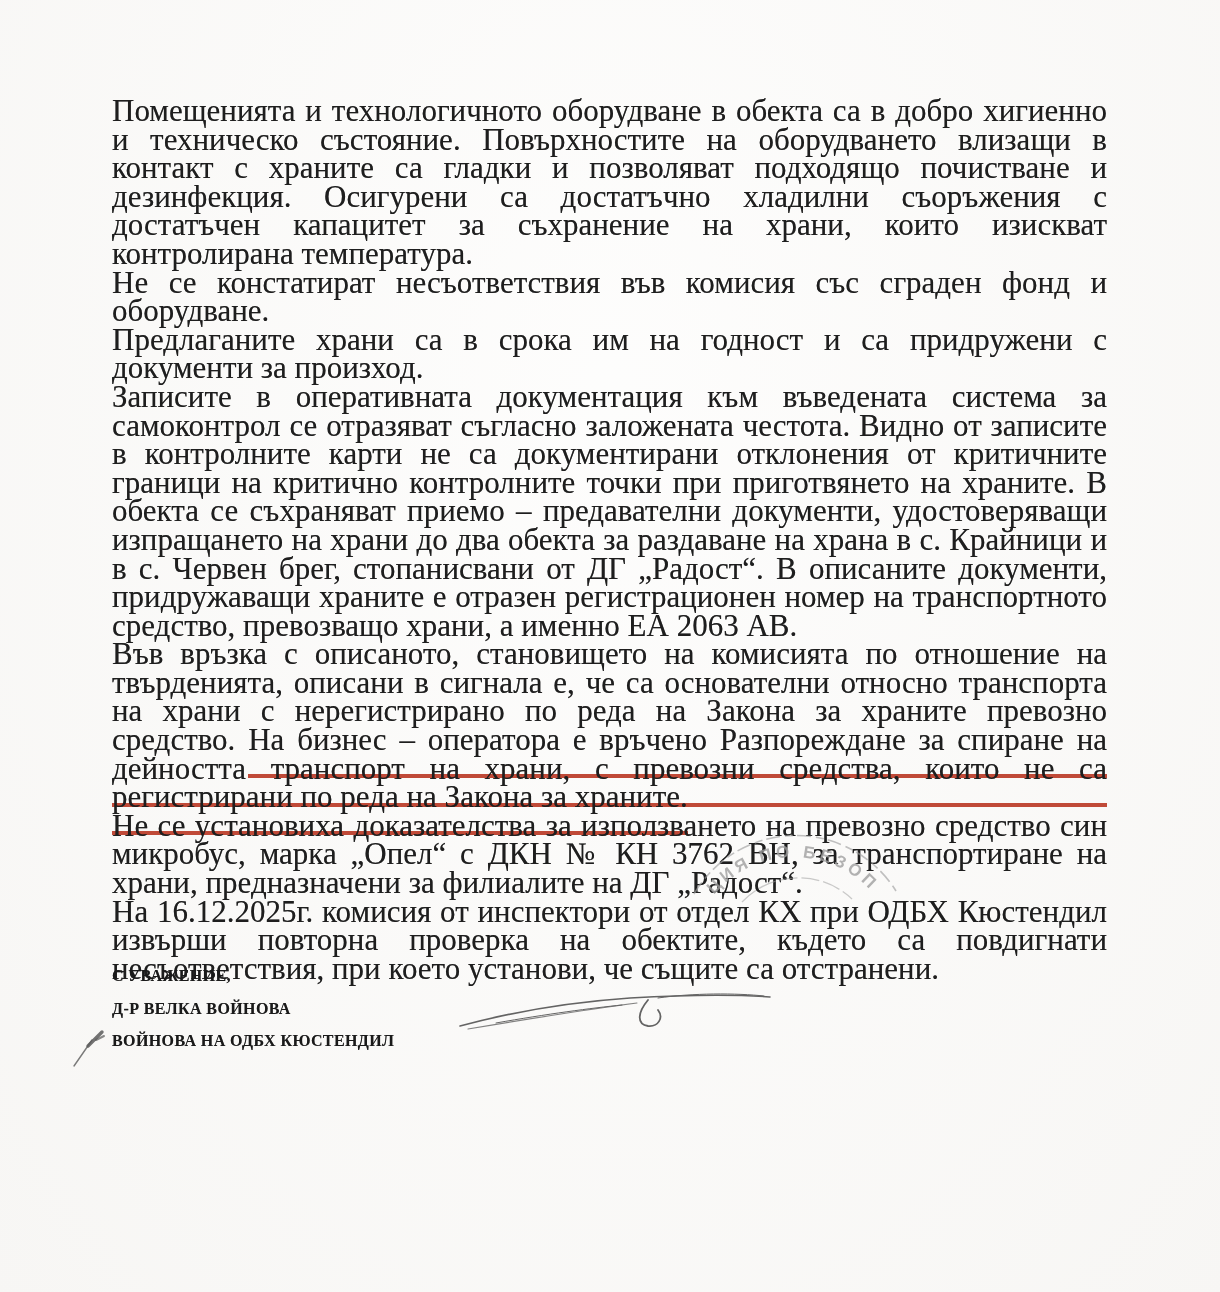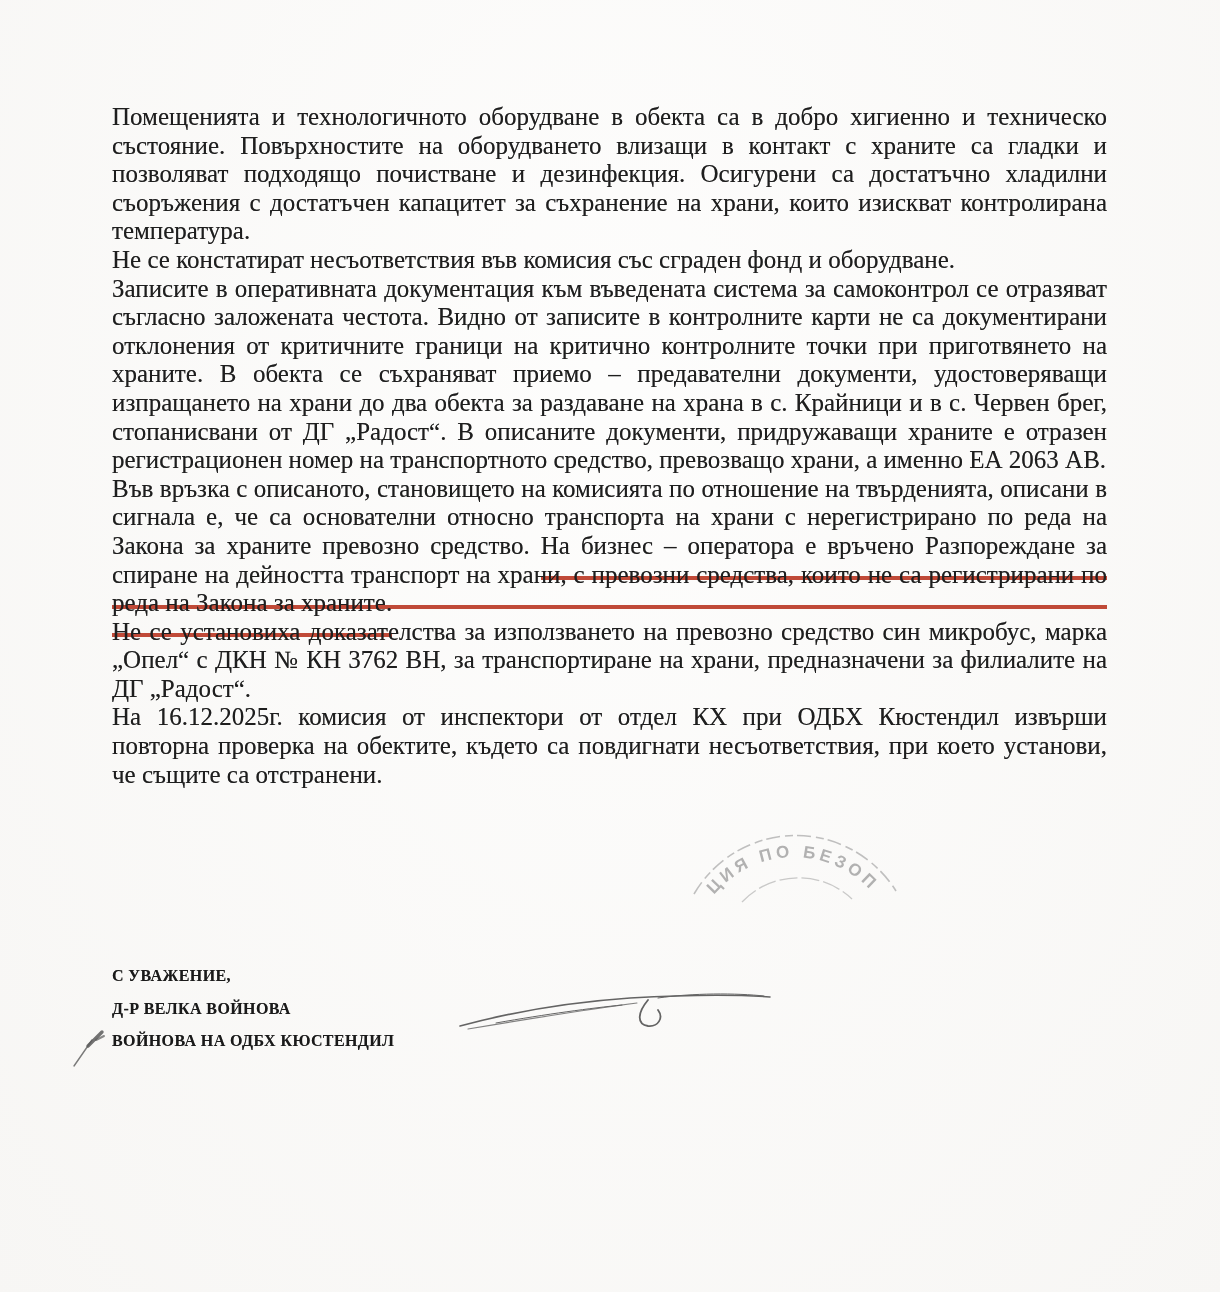--- a/index.html
+++ b/index.html
@@ -18,25 +18,24 @@
   }
   .page{
     position:absolute;inset:0;
     background:
       radial-gradient(ellipse at 50% 30%, rgba(255,255,255,.6), rgba(0,0,0,0.015)),
       var(--paper);
   }
   .text-block{
     position:absolute;
     top:97px;left:112px;width:995px;
-    font-size:25px;line-height:28.6px;
+    font-size:31px;line-height:28.6px;
     color:var(--text);
     text-align:justify;
     text-shadow:0 0 .6px rgba(25,25,25,.55);
-    margin-top:6px;
   }
   .text-block p{margin:0;}
   .redline{
     border-bottom:4px solid var(--underline-red);
     padding-bottom:17px;
   }
   .sig-block{
     position:absolute;
     left:112px;top:960px;
     font-size:16px;line-height:32.6px;
@@ -58,20 +57,21 @@
   svg{display:block;}
 </style>
 </head>
 <body>
 
 <div class="page">
 
   <div class="text-block">
     <p>Помещенията и технологичното оборудване в обекта са в добро хигиенно и техническо състояние. Повърхностите на оборудването влизащи в контакт с храните са гладки и позволяват подходящо почистване и дезинфекция. Осигурени са достатъчно хладилни съоръжения с достатъчен капацитет за съхранение на храни, които изискват контролирана температура.</p>
     <p>Не се констатират несъответствия във комисия със сграден фонд и оборудване.</p>
+    <p>Предлаганите храни са в срока им на годност и са придружени с документи за произход.</p>
     <p>Записите в оперативната документация към въведената система за самоконтрол се отразяват съгласно заложената честота. Видно от записите в контролните карти не са документирани отклонения от критичните граници на критично контролните точки при приготвянето на храните. В обекта се съхраняват приемо – предавателни документи, удостоверяващи изпращането на храни до два обекта за раздаване на храна в с. Крайници и в с. Червен брег, стопанисвани от ДГ „Радост“. В описаните документи, придружаващи храните е отразен регистрационен номер на транспортното средство, превозващо храни, а именно ЕА 2063 АВ.</p>
     <p><span>Във връзка с описаното, становището на комисията по отношение на твърденията, описани в сигнала е, че са основателни относно транспорта на храни с нерегистрирано по реда на Закона за храните превозно средство.</span> <span class="redline">На бизнес – оператора е връчено Разпореждане за спиране на дейността транспорт на храни, с превозни средства, които не са регистрирани по реда на Закона за храните.</span></p>
     <p>Не се установиха доказателства за използването на превозно средство син микробус, марка „Опел“ с ДКН № КН 3762 ВН, за транспортиране на храни, предназначени за филиалите на ДГ „Радост“.</p>
     <p>На 16.12.2025г. комисия от инспектори от отдел КХ при ОДБХ Кюстендил извърши повторна проверка на обектите, където са повдигнати несъответствия, при което установи, че същите са отстранени.</p>
   </div>
 
   <svg class="stamp" viewBox="0 0 218 84" aria-hidden="true">
     <path d="M 8 74 A 118 118 0 0 1 210 71" fill="none" stroke="var(--stamp-gray)" stroke-width="1.6" opacity="0.65" stroke-dasharray="14 5 8 4"></path>
     <path id="stamp-text-arc" d="M 24 80 A 104 104 0 0 1 190 77" fill="none" stroke="none"></path>
     <text font-family="Liberation Sans, sans-serif" font-size="17" font-weight="600" fill="var(--stamp-gray)" opacity="0.8" letter-spacing="4">

